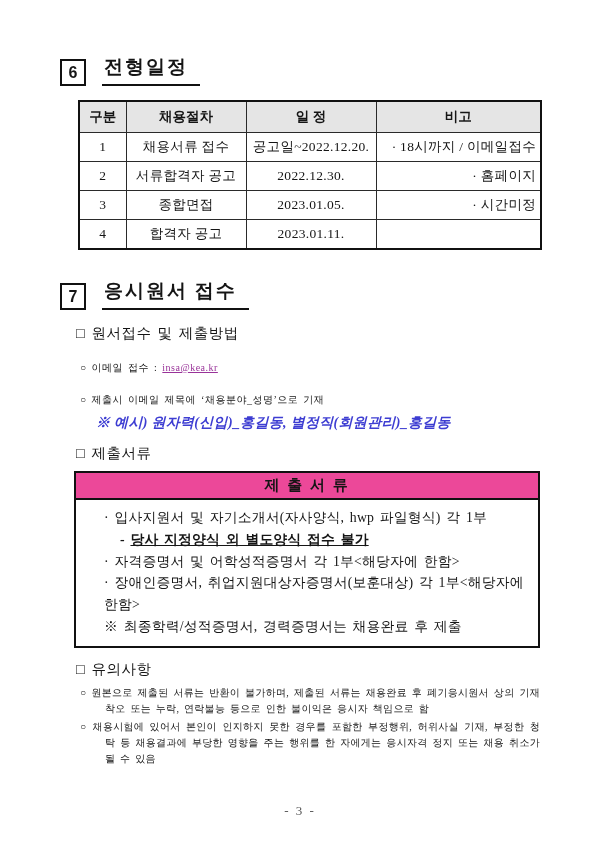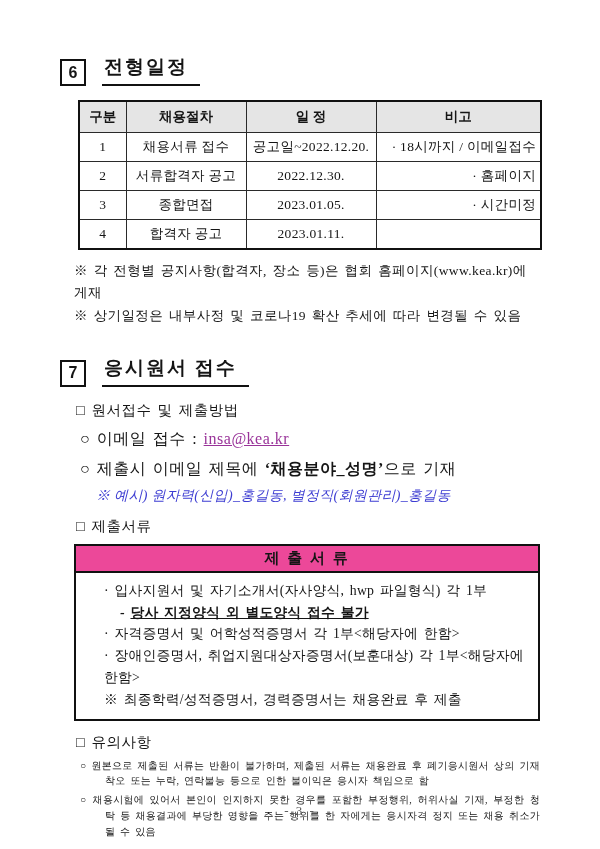--- a/index.html
+++ b/index.html
@@ -29,25 +29,25 @@
   table.sched { border-collapse:collapse; table-layout:fixed; width:462px; margin:4px 0 10px 18px; border:2px solid #111; }
   table.sched th, table.sched td { border:1px solid #2a2a2a; font-size:13.5px; text-align:center; padding:2px 4px; }
   table.sched th { font-weight:700; height:26px; background:#e5e5e5; }
   table.sched td { height:24px; letter-spacing:0.3px; }
   table.sched td.note-cell { text-align:right; padding-left:10px; }
 
   .notes { margin:8px 0 0 14px; font-size:13.5px; line-height:1.65; letter-spacing:0.4px; word-spacing:2px; }
 
   .sec7 { margin-top:28px; }
   .h-line { font-size:14.5px; margin:12px 0 6px 16px; letter-spacing:0.5px; word-spacing:2px; }
-  .sub-line { font-size:16px; margin:9px 0 7px 20px; letter-spacing:0.5px; word-spacing:2px; }
+  .sub-line { font-size:10px; margin:18px 0 7px 20px; letter-spacing:0.5px; word-spacing:2px; }
   a.email { color:#993399; text-decoration:underline; cursor:pointer; }
-  .bold { font-weight:700; }
+  .bold { font-weight:400; }
   .example {
-    font-size:14px; font-style:italic; font-weight:400; color:#3d3dd2;
+    font-size:14px; font-style:italic; font-weight:700; color:#3d3dd2;
     margin:3px 0 10px 36px; letter-spacing:0.3px;
   }
 
   
   .docbox { border:2px solid #111; margin:8px 0 12px 14px; width:466px; box-sizing:border-box; }
   .docbox-title { background:#ec4899; border-bottom:2px solid #111; text-align:center; font-weight:700; font-size:15px; padding:3px 0; letter-spacing:2px; }
   .docbox-body { padding:7px 12px 8px 28px; font-size:13.8px; line-height:1.58; letter-spacing:0.2px; word-spacing:2px; }
   .doc-sub { padding-left:16px; font-weight:700; }
   .doc-sub .u { text-decoration:underline; }
 
@@ -109,24 +109,20 @@
         </tr>
         <tr>
           <td>4</td>
           <td>합격자 공고</td>
           <td>2023.01.11.</td>
           <td class="note-cell"></td>
         </tr>
       </tbody>
     </table>
 
-    <div class="notes">
-      <div>※ 각 전형별 공지사항(합격자, 장소 등)은 협회 홈페이지(www.kea.kr)에 게재</div>
-      <div>※ 상기일정은 내부사정 및 코로나19 확산 추세에 따라 변경될 수 있음</div>
-    </div>
   </section>
 
   <section class="sec7">
     <div class="sec-header">
       <span class="numbox">7</span>
       <span class="sec-title">응시원서 접수</span>
     </div>
 
     <div class="h-line">□ 원서접수 및 제출방법</div>
 

